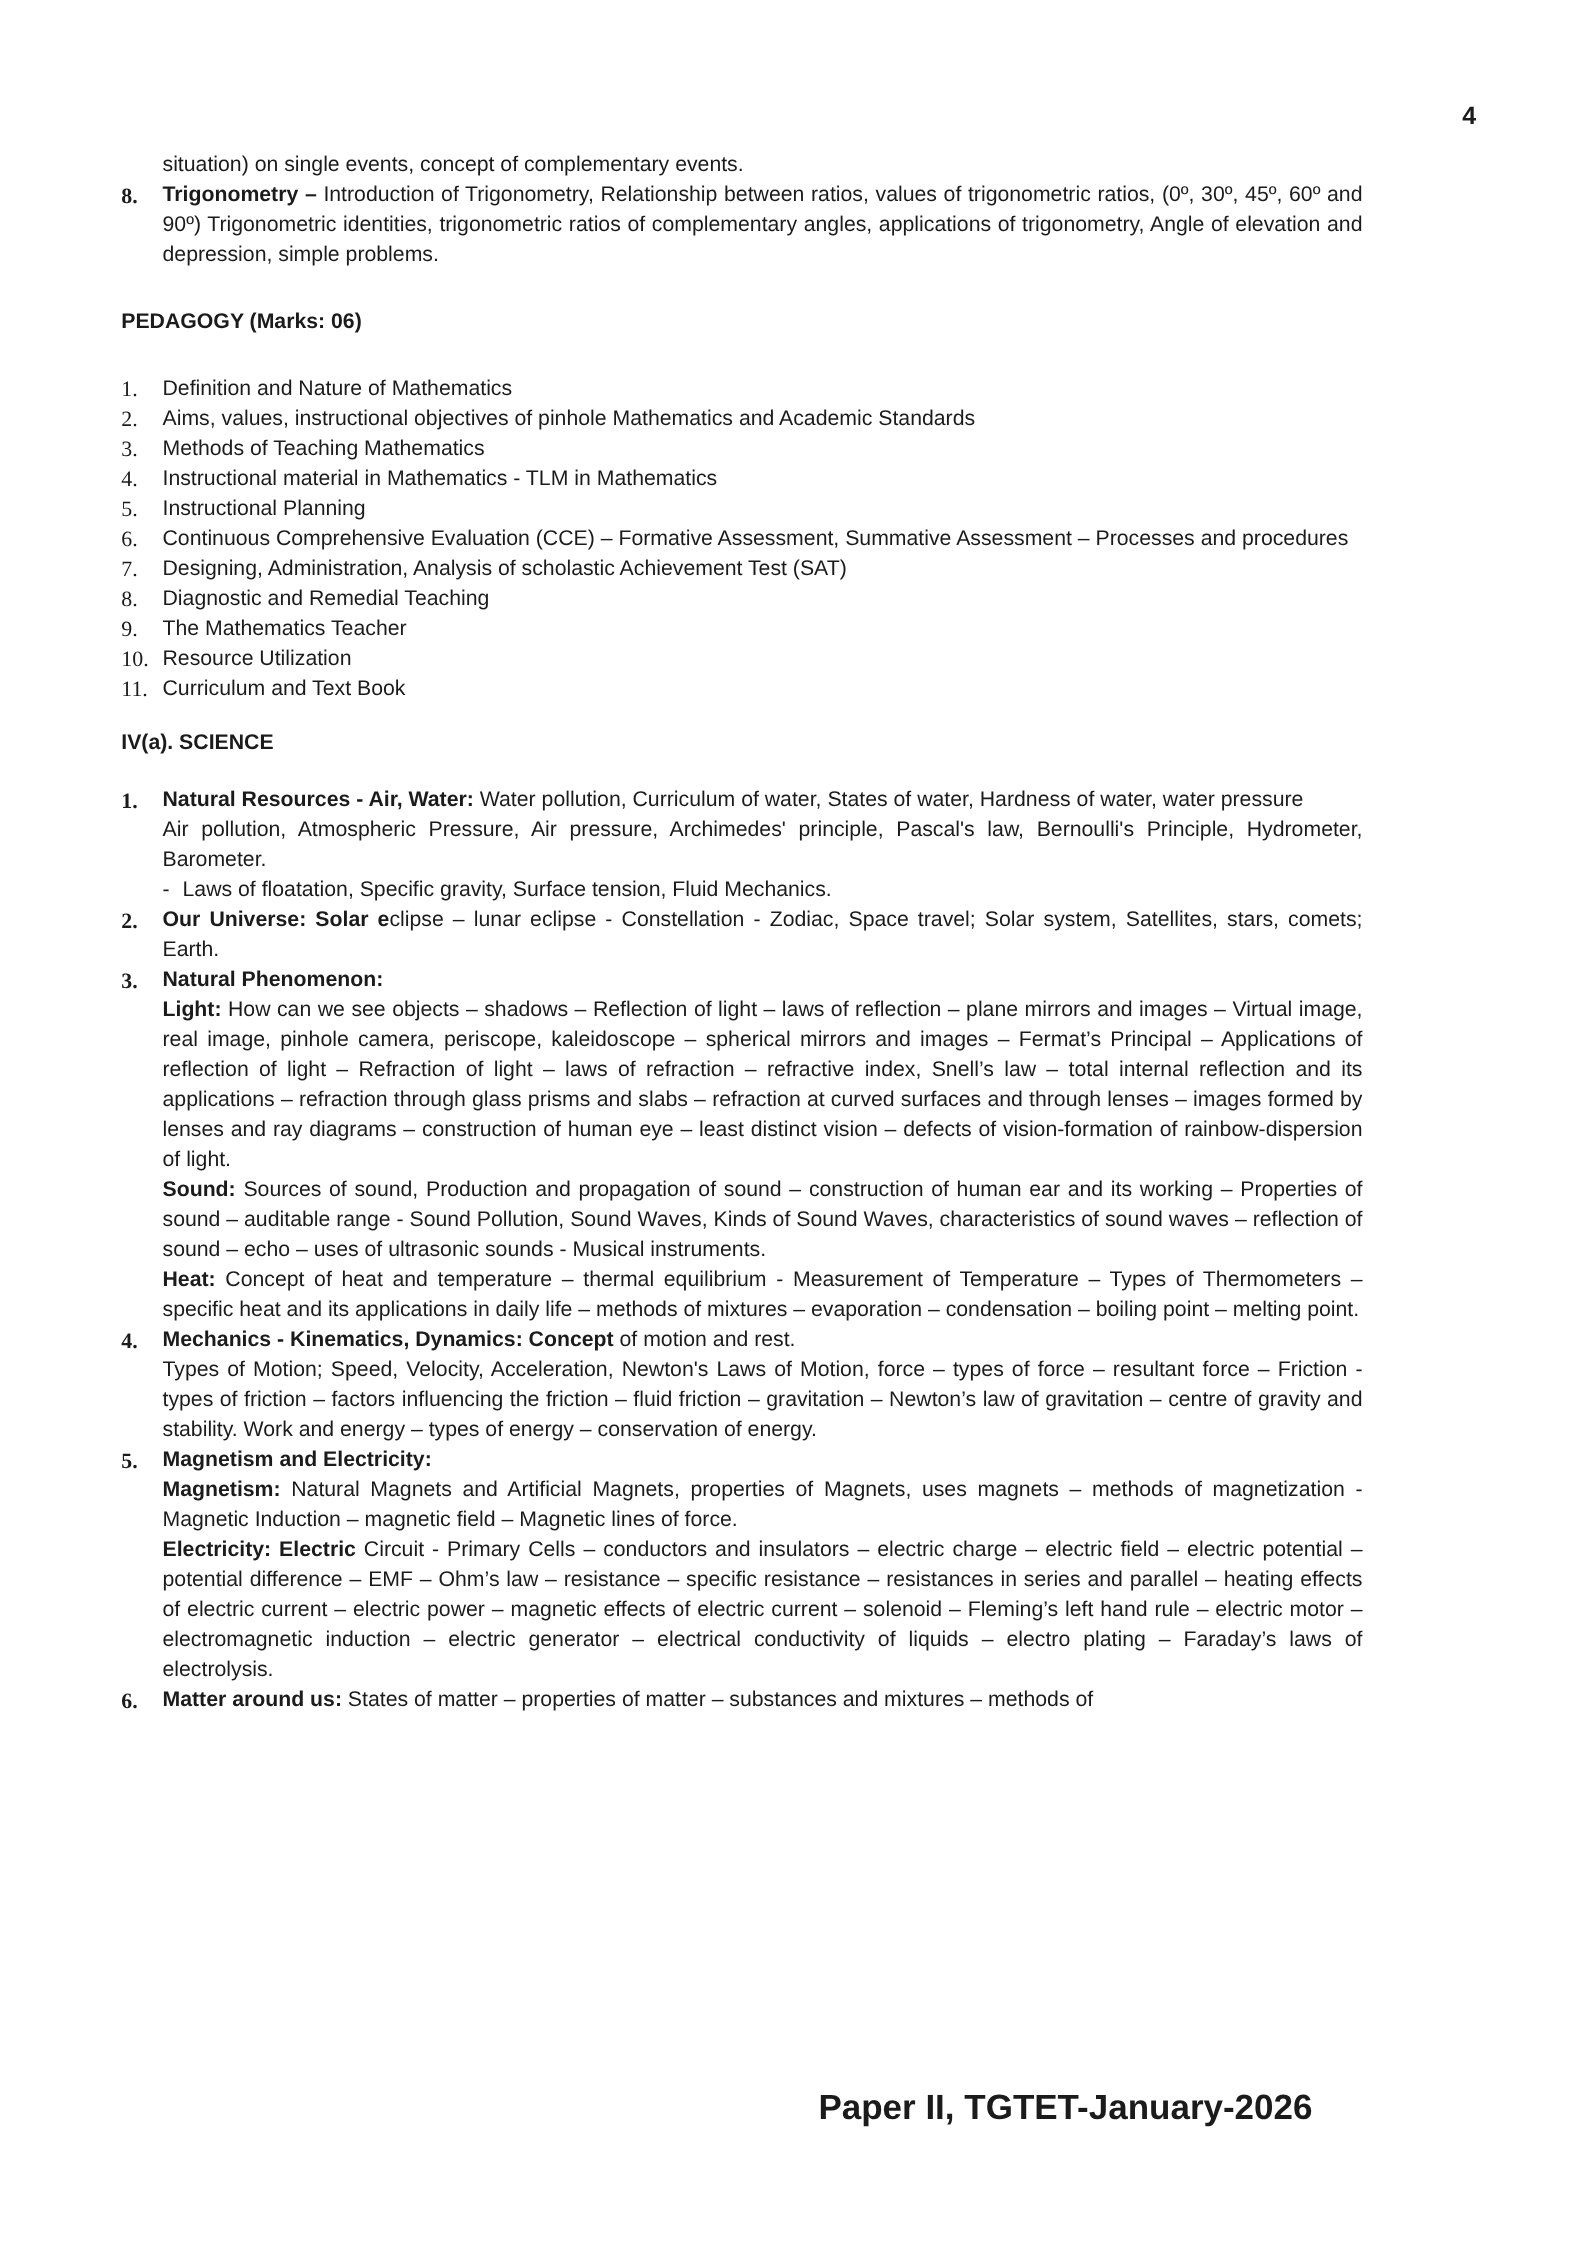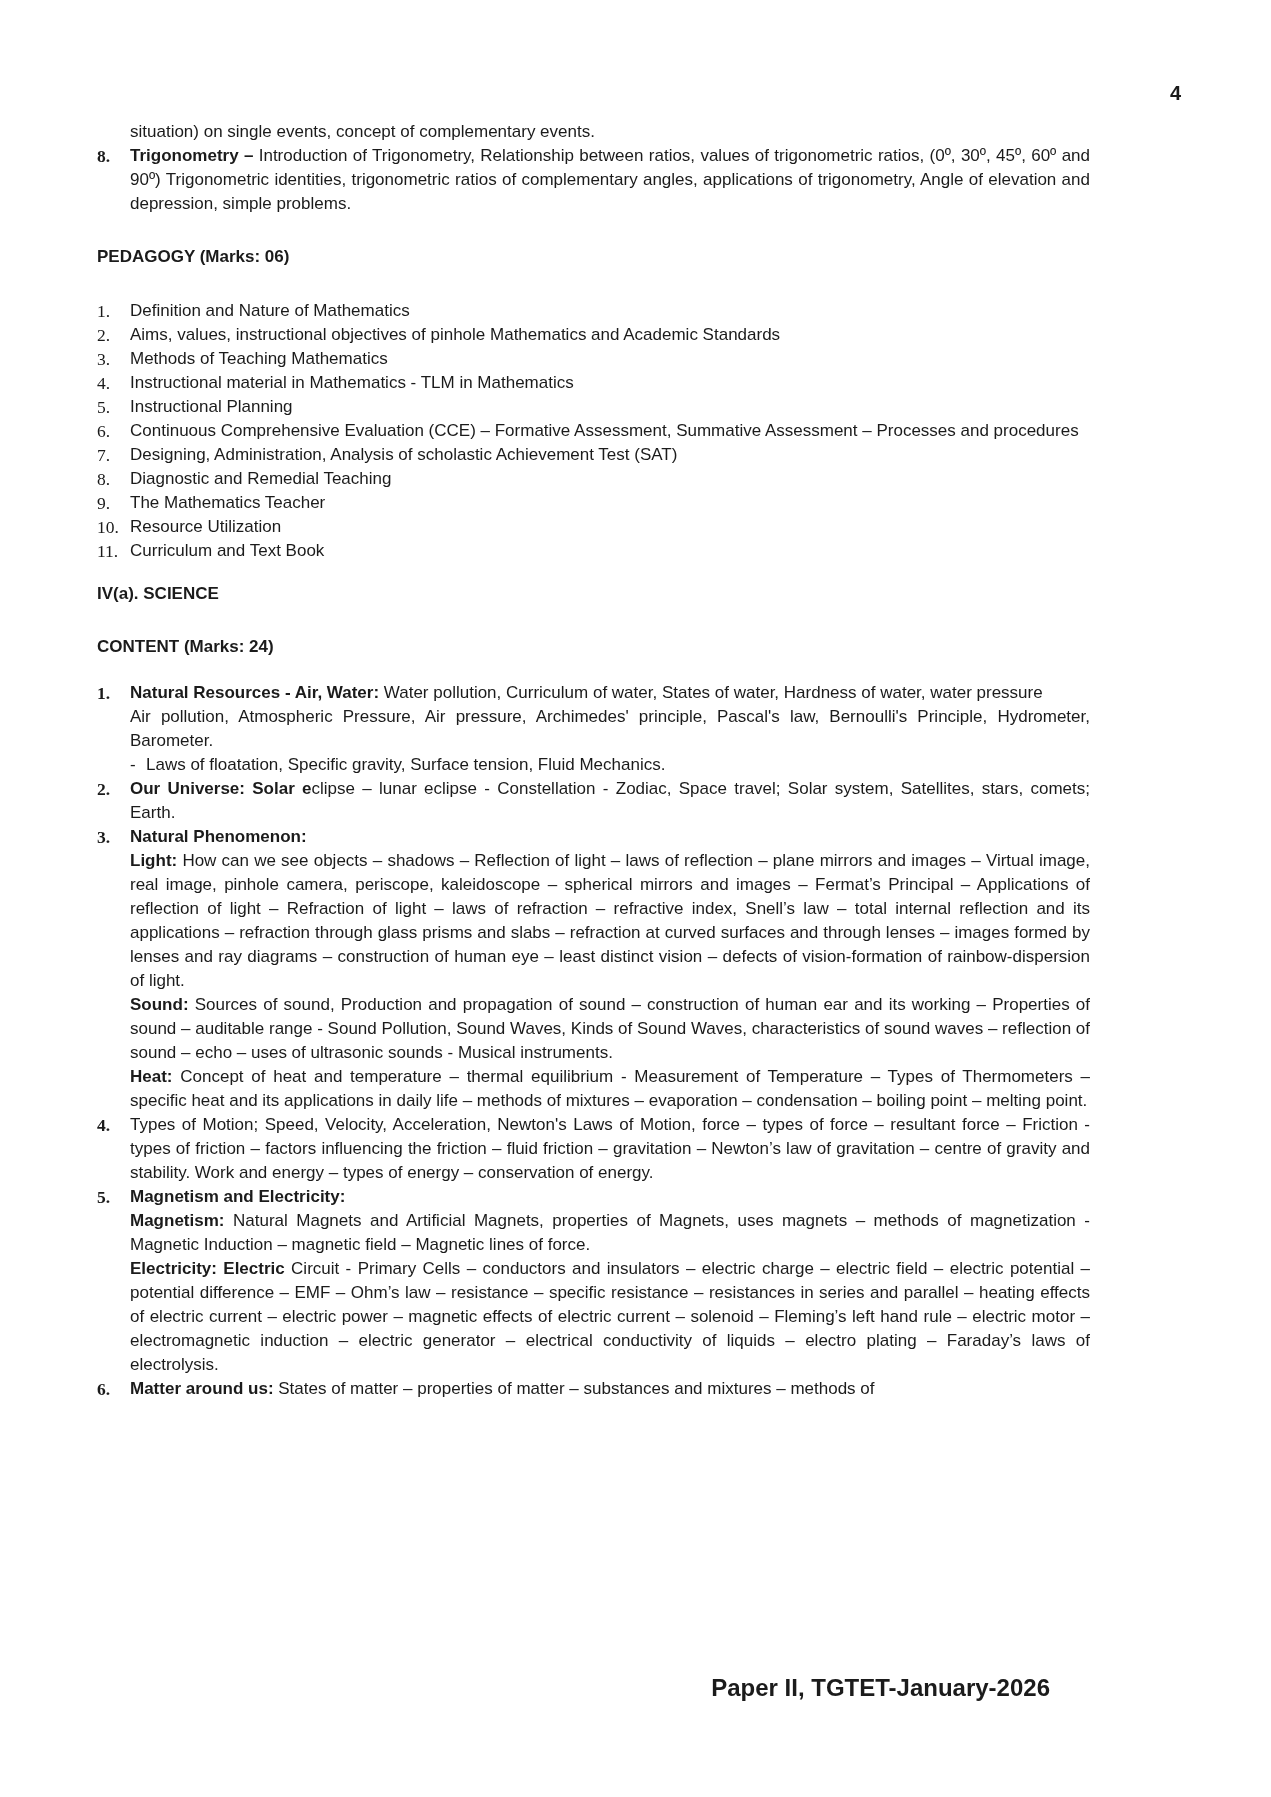--- a/index.html
+++ b/index.html
@@ -33,21 +33,21 @@
   .lead { font-weight: bold; }
   h2 { font-size: 17px; line-height: 24px; font-weight: bold; }
   .h-ped { margin-top: 29px; }
   .list-ped { margin-top: 30px; }
   .h-sci { margin-top: 19px; }
   .h-content { margin-top: 29px; }
   .list-content { margin-top: 22px; }
   .dash-line .dash { display: inline-block; width: 16px; }
   .footer {
     position: absolute; right: 221px; bottom: 95px;
-    font-size: 24px; font-weight: bold;
+    font-size: 28px; font-weight: bold;
   }
 </style>
 </head>
 <body>
 
 <div class="page">
 
   <div class="page-number">4</div>
 
   <div class="content">
@@ -104,21 +104,20 @@
         <span class="num">10.</span>
         <div class="li-body para">Resource Utilization</div>
       </div>
       <div class="li">
         <span class="num">11.</span>
         <div class="li-body para">Curriculum and Text Book</div>
       </div>
     </div>
 
     <h2 class="h-sci">IV(a). SCIENCE</h2>
-    <h2 class="h-content">CONTENT (Marks: 24)</h2>
 
     <div class="list-content">
 
       <div class="li">
         <span class="num bold">1.</span>
         <div class="li-body">
           <p class="para"><b class="lead">Natural Resources - Air, Water:</b><span> Water pollution, Curriculum of water, States of water, Hardness of water, water pressure</span></p>
           <p class="para"><b class="lead"></b><span>Air pollution, Atmospheric Pressure, Air pressure, Archimedes' principle, Pascal's law, Bernoulli's Principle, Hydrometer, Barometer.</span></p>
           <p class="para dash-line"><span class="dash">-</span><span>Laws of floatation, Specific gravity, Surface tension, Fluid Mechanics.</span></p>
         </div>
@@ -137,20 +136,21 @@
           <p class="para"><b class="lead">Natural Phenomenon:</b><span></span></p>
           <p class="para"><b class="lead">Light:</b><span> How can we see objects – shadows – Reflection of light – laws of reflection – plane mirrors and images – Virtual image, real image, pinhole camera, periscope, kaleidoscope – spherical mirrors and images – Fermat’s Principal – Applications of reflection of light – Refraction of light – laws of refraction – refractive index, Snell’s law – total internal reflection and its applications – refraction through glass prisms and slabs – refraction at curved surfaces and through lenses – images formed by lenses and ray diagrams – construction of human eye – least distinct vision – defects of vision-formation of rainbow-dispersion of light.</span></p>
           <p class="para"><b class="lead">Sound:</b><span> Sources of sound, Production and propagation of sound – construction of human ear and its working – Properties of sound – auditable range - Sound Pollution, Sound Waves, Kinds of Sound Waves, characteristics of sound waves – reflection of sound – echo – uses of ultrasonic sounds - Musical instruments.</span></p>
           <p class="para"><b class="lead">Heat:</b><span> Concept of heat and temperature – thermal equilibrium - Measurement of Temperature – Types of Thermometers – specific heat and its applications in daily life – methods of mixtures – evaporation – condensation – boiling point – melting point.</span></p>
         </div>
       </div>
 
       <div class="li">
         <span class="num bold">4.</span>
         <div class="li-body">
+          <p class="para"><b class="lead">Mechanics - Kinematics, Dynamics: Concept</b><span> of motion and rest.</span></p>
           <p class="para"><b class="lead"></b><span>Types of Motion; Speed, Velocity, Acceleration, Newton's Laws of Motion, force – types of force – resultant force – Friction - types of friction – factors influencing the friction – fluid friction – gravitation – Newton’s law of gravitation – centre of gravity and stability.  Work and energy – types of energy – conservation of energy.</span></p>
         </div>
       </div>
 
       <div class="li">
         <span class="num bold">5.</span>
         <div class="li-body">
           <p class="para"><b class="lead">Magnetism and Electricity:</b><span></span></p>
           <p class="para"><b class="lead">Magnetism:</b><span> Natural Magnets and Artificial Magnets, properties of Magnets, uses magnets – methods of magnetization - Magnetic Induction – magnetic field – Magnetic lines of force.</span></p>
           <p class="para"><b class="lead">Electricity: Electric</b><span> Circuit - Primary Cells – conductors and insulators – electric charge – electric field – electric potential – potential difference – EMF – Ohm’s law – resistance – specific resistance – resistances in series and parallel – heating effects of electric current – electric power – magnetic effects of electric current – solenoid – Fleming’s left hand rule – electric motor – electromagnetic induction – electric generator – electrical conductivity of liquids – electro plating – Faraday’s laws of electrolysis.</span></p>

